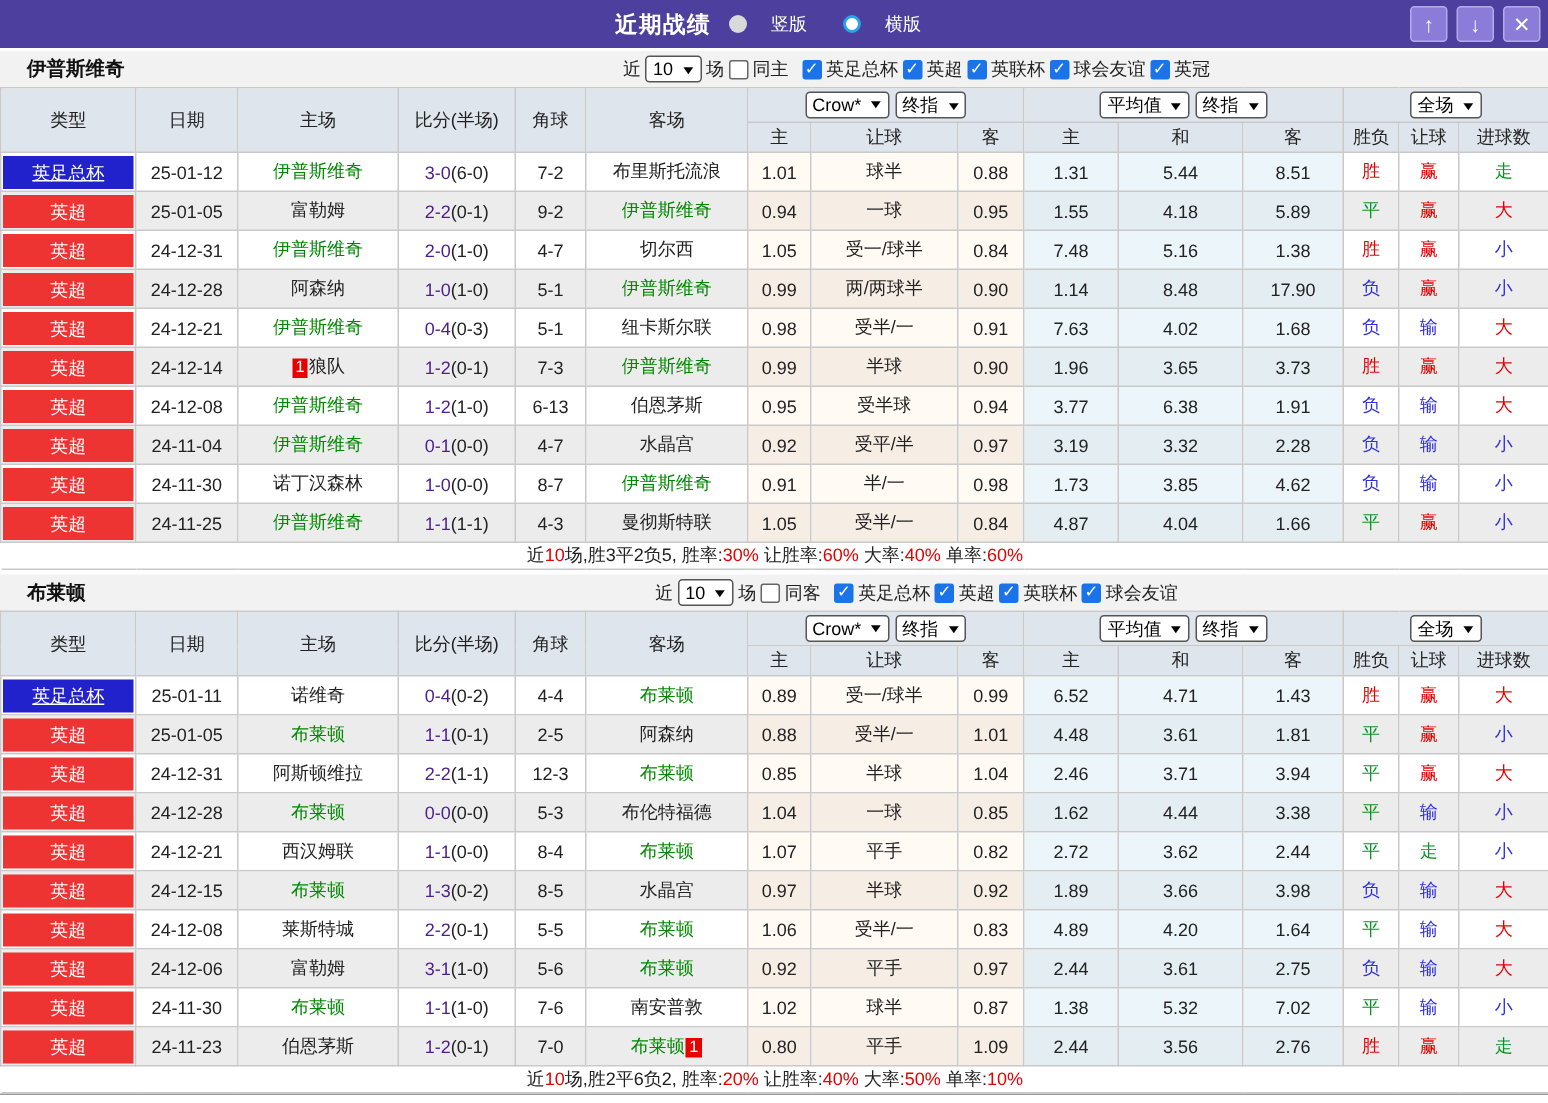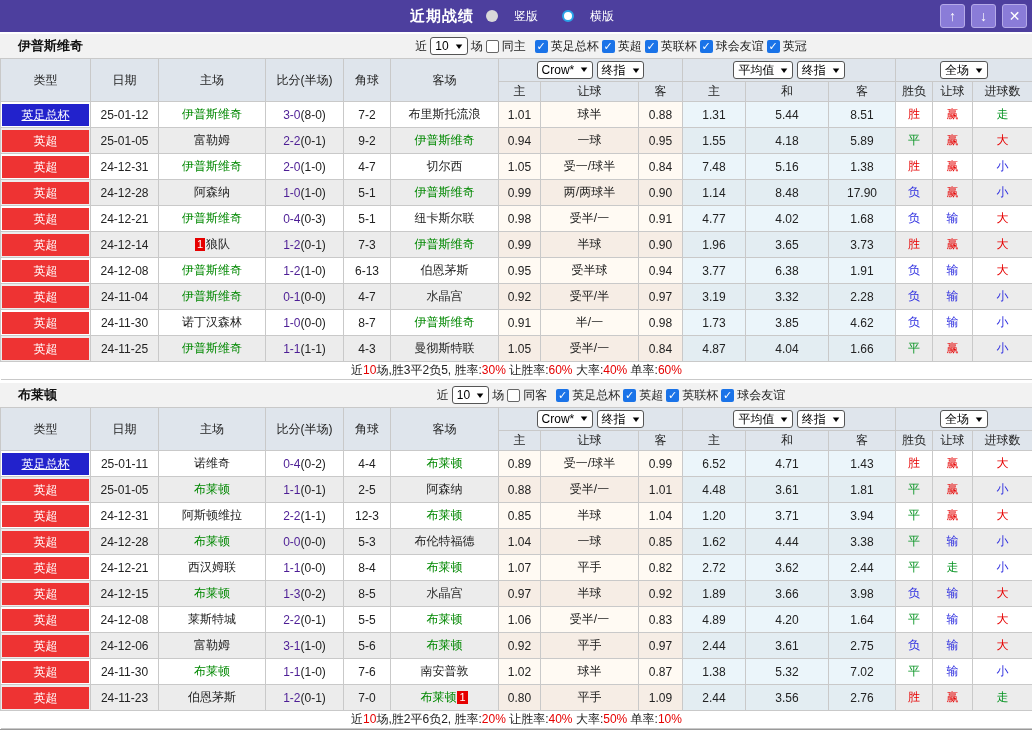--- a/index.html
+++ b/index.html
@@ -168,21 +168,21 @@
               <th>进球数</th>
             </tr>
           </thead>
           <tbody>
             <tr class="data odd">
               <td>
                 <span class="type-box type-cup">英足总杯</span>
               </td>
               <td>25-01-12</td>
               <td><span class="focus">伊普斯维奇</span></td>
-              <td><span class="ft">3-0</span><span class="ht">(8-0)</span></td>
+              <td><span class="ft">3-0</span><span class="ht">(6-0)</span></td>
               <td>7-2</td>
               <td><span class="">布里斯托流浪</span></td>
               <td class="c-od">1.01</td>
               <td class="c-od">球半</td>
               <td class="c-od">0.88</td>
               <td class="c-av">1.31</td>
               <td class="c-av">5.44</td>
               <td class="c-av">8.51</td>
               <td style="color: rgb(230, 0, 0);">胜</td>
               <td style="color: rgb(230, 0, 0);">赢</td>
@@ -250,21 +250,21 @@
                 <span class="type-box type-red">英超</span>
               </td>
               <td>24-12-21</td>
               <td><span class="focus">伊普斯维奇</span></td>
               <td><span class="ft">0-4</span><span class="ht">(0-3)</span></td>
               <td>5-1</td>
               <td><span class="">纽卡斯尔联</span></td>
               <td class="c-od">0.98</td>
               <td class="c-od">受半/一</td>
               <td class="c-od">0.91</td>
-              <td class="c-av">4.77</td>
+              <td class="c-av">7.63</td>
               <td class="c-av">4.02</td>
               <td class="c-av">1.68</td>
               <td style="color: rgb(46, 46, 224);">负</td>
               <td style="color: rgb(46, 46, 224);">输</td>
               <td style="color: rgb(230, 0, 0);">大</td>
             </tr>
             <tr class="data even">
               <td>
                 <span class="type-box type-red">英超</span>
               </td>
@@ -488,21 +488,21 @@
                 <span class="type-box type-red">英超</span>
               </td>
               <td>24-12-31</td>
               <td><span class="">阿斯顿维拉</span></td>
               <td><span class="ft">2-2</span><span class="ht">(1-1)</span></td>
               <td>12-3</td>
               <td><span class="focus">布莱顿</span></td>
               <td class="c-od">0.85</td>
               <td class="c-od">半球</td>
               <td class="c-od">1.04</td>
-              <td class="c-av">1.20</td>
+              <td class="c-av">2.46</td>
               <td class="c-av">3.71</td>
               <td class="c-av">3.94</td>
               <td style="color: rgb(8, 148, 36);">平</td>
               <td style="color: rgb(230, 0, 0);">赢</td>
               <td style="color: rgb(230, 0, 0);">大</td>
             </tr>
             <tr class="data even">
               <td>
                 <span class="type-box type-red">英超</span>
               </td>

